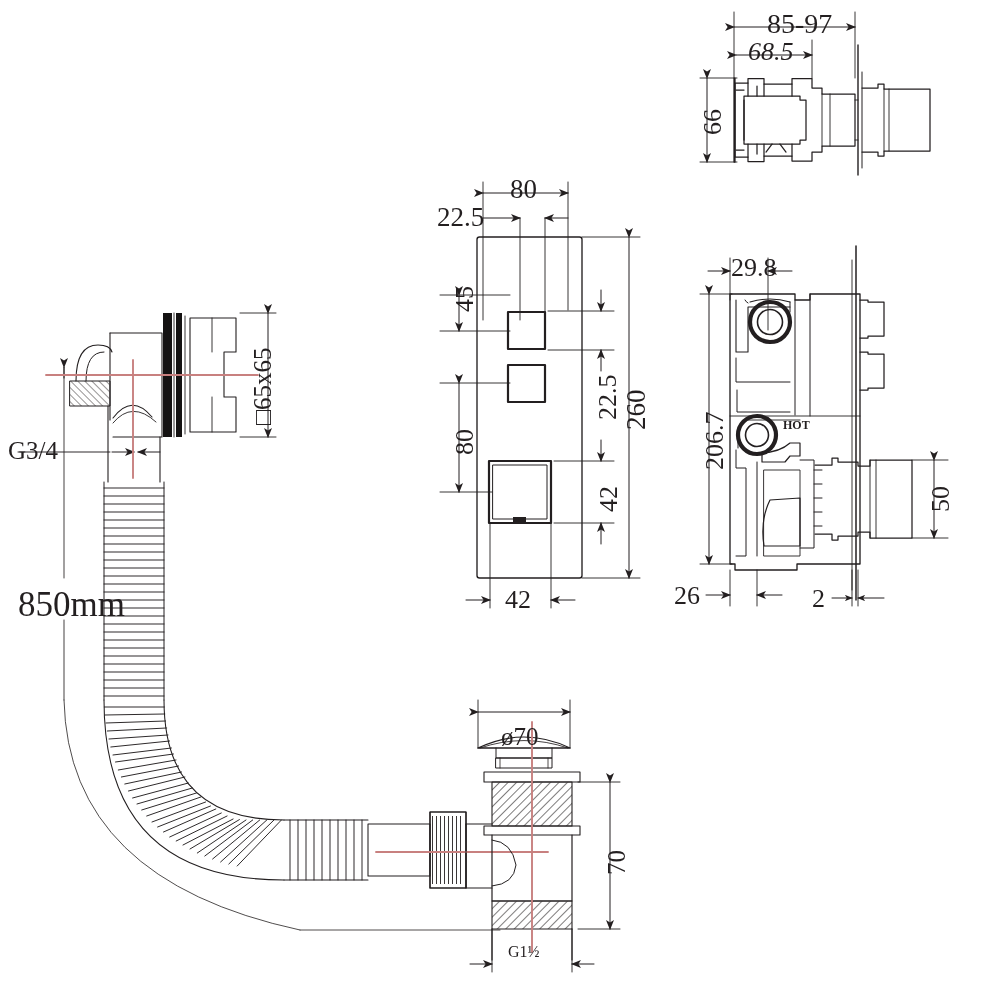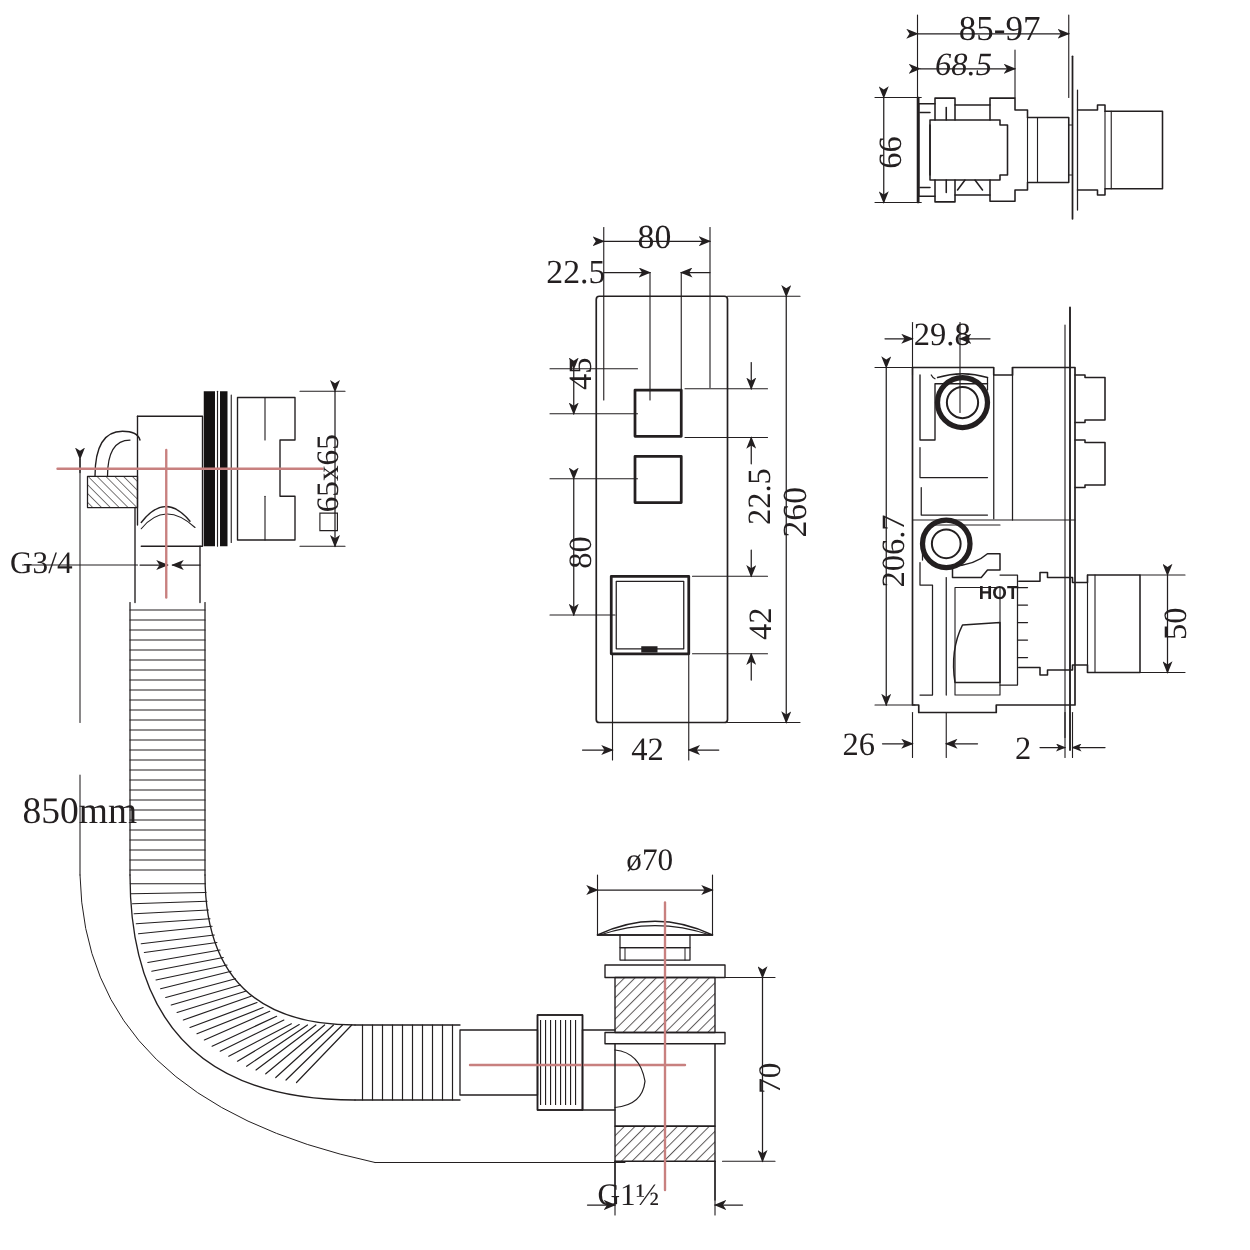--- a/index.html
+++ b/index.html
@@ -410,23 +410,23 @@
 <div class="lbl vert" style="left:623px;top:430px;font-size:27px;transform:rotate(-90deg);">260</div>
 <div class="lbl vert" style="left:595px;top:420px;font-size:26px;transform:rotate(-90deg);">22.5</div>
 <div class="lbl vert" style="left:596px;top:512px;font-size:26px;transform:rotate(-90deg);">42</div>
 <div class="lbl" style="left:505px;top:587px;font-size:26px;">42</div>
 
 <div class="lbl" style="left:731px;top:255px;font-size:26px;text-align:center;">29.8</div>
 <div class="lbl vert" style="left:702px;top:470px;font-size:26px;transform:rotate(-90deg);">206.7</div>
 <div class="lbl vert" style="left:928px;top:512px;font-size:26px;transform:rotate(-90deg);">50</div>
 <div class="lbl" style="left:674px;top:583px;font-size:26px;">26</div>
 <div class="lbl" style="left:812px;top:586px;font-size:26px;">2</div>
-<div class="lbl" style="left:783px;top:419px;font-size:15px;font-weight:bold;font-family:Liberation Sans, sans-serif;margin-top:48px;">HOT</div>
-
-<div class="lbl" style="left:18px;top:587px;font-size:30px;margin-top:47px;">850mm</div>
+<div class="lbl" style="left:783px;top:419px;font-size:12px;font-weight:bold;font-family:Liberation Serif, serif;">HOT</div>
+
+<div class="lbl" style="left:18px;top:587px;font-size:35px;">850mm</div>
 <div class="lbl" style="left:8px;top:438px;font-size:25px;">G3/4</div>
 <div class="lbl vert" style="left:250px;top:425px;font-size:25px;transform:rotate(-90deg);">□65x65</div>
 
-<div class="lbl" style="left:501px;top:676px;font-size:25px;">ø70</div>
+<div class="lbl" style="left:501px;top:724px;font-size:25px;">ø70</div>
 <div class="lbl vert" style="left:604px;top:875px;font-size:25px;transform:rotate(-90deg);">70</div>
-<div class="lbl" style="left:478px;top:944px;font-size:25px;">G1½</div>
+<div class="lbl" style="left:508px;top:944px;font-size:16px;">G1½</div>
 
 </div>
 
 </body></html>

